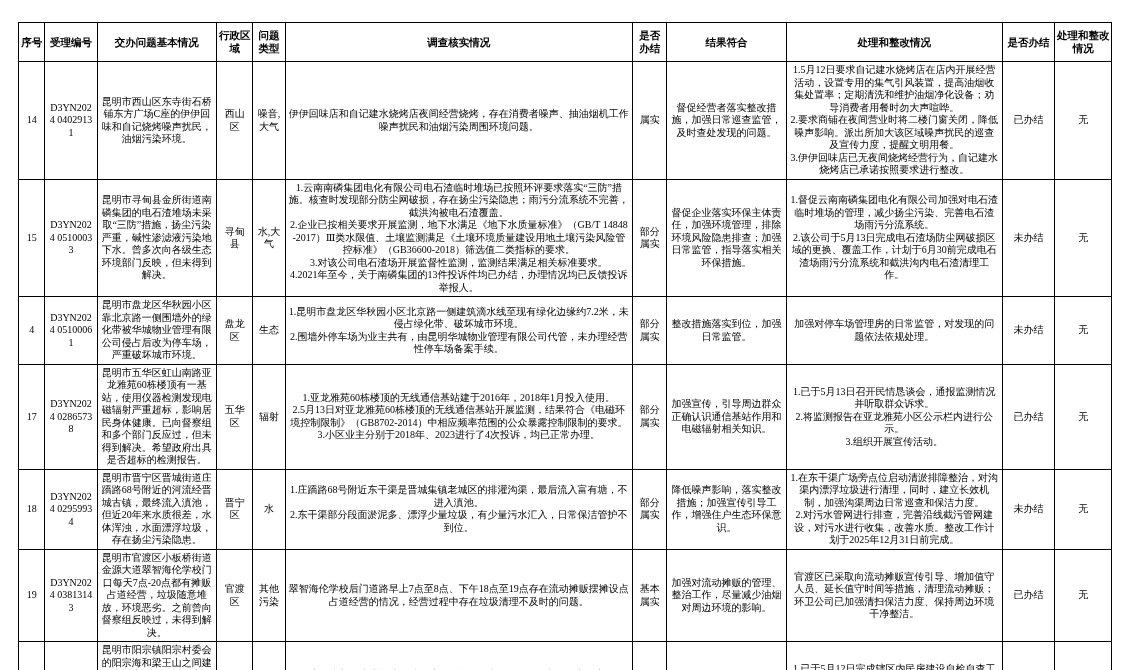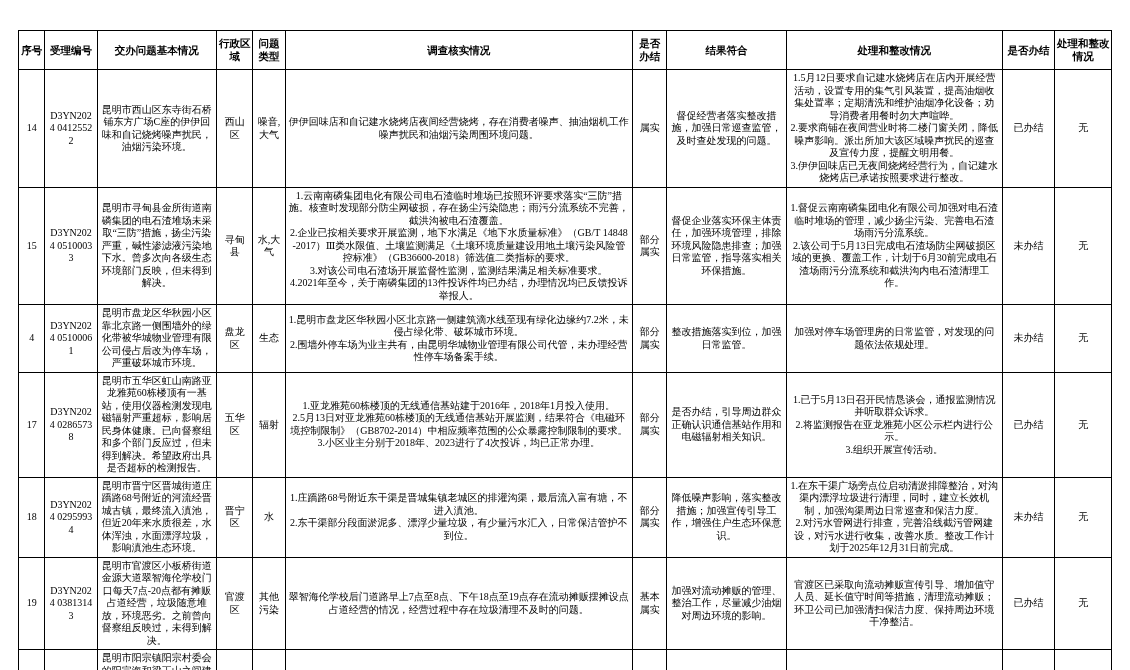--- a/index.html
+++ b/index.html
@@ -8,21 +8,21 @@
     background: #ffffff;
     width: 1130px;
     height: 670px;
     overflow: hidden;
     font-family: "Liberation Serif", "DejaVu Serif", serif;
   }
   .page {
     width: 932px;
     height: 670px;
     box-sizing: border-box;
-    padding: 30px 18px 0 18px;
+    padding: 22px 18px 0 18px;
   }
   table.report {
     border-collapse: collapse;
     table-layout: fixed;
     width: 1094px;
     color: #000000;
   }
   table.report th, table.report td {
     border: 1.4px solid #000000;
     vertical-align: middle;
@@ -81,21 +81,21 @@
           <th>是否办结</th>
           <th>结果符合</th>
           <th>处理和整改情况</th>
           <th>是否办结</th>
           <th>处理和整改情况</th>
         </tr>
     </thead>
     <tbody id="table-body">
         <tr>
           <td class="col-no">14</td>
-          <td class="col-case_id">D3YN2024 04125522</td>
+          <td class="col-case_id">D3YN2024 04029131</td>
           <td class="col-problem">昆明市西山区东寺街石桥铺东方广场C座的伊伊回味和自记烧烤噪声扰民，油烟污染环境。</td>
           <td class="col-region">西山区</td>
           <td class="col-type">噪音,大气</td>
           <td class="col-investigation">伊伊回味店和自记建水烧烤店夜间经营烧烤，存在消费者噪声、抽油烟机工作噪声扰民和油烟污染周围环境问题。</td>
           <td class="col-verified">属实</td>
           <td class="col-goal">督促经营者落实整改措施，加强日常巡查监管，及时查处发现的问题。</td>
           <td class="col-handling">1.5月12日要求自记建水烧烤店在店内开展经营活动，设置专用的集气引风装置，提高油烟收集处置率；定期清洗和维护油烟净化设备；劝导消费者用餐时勿大声喧哗。
 2.要求商铺在夜间营业时将二楼门窗关闭，降低噪声影响。派出所加大该区域噪声扰民的巡查及宣传力度，提醒文明用餐。
 3.伊伊回味店已无夜间烧烤经营行为，自记建水烧烤店已承诺按照要求进行整改。</td>
           <td class="col-completed">已办结</td>
@@ -135,31 +135,31 @@
         <tr>
           <td class="col-no">17</td>
           <td class="col-case_id">D3YN2024 02865738</td>
           <td class="col-problem">昆明市五华区虹山南路亚龙雅苑60栋楼顶有一基站，使用仪器检测发现电磁辐射严重超标，影响居民身体健康。已向督察组和多个部门反应过，但未得到解决。希望政府出具是否超标的检测报告。</td>
           <td class="col-region">五华区</td>
           <td class="col-type">辐射</td>
           <td class="col-investigation">1.亚龙雅苑60栋楼顶的无线通信基站建于2016年，2018年1月投入使用。
 2.5月13日对亚龙雅苑60栋楼顶的无线通信基站开展监测，结果符合《电磁环境控制限制》（GB8702-2014）中相应频率范围的公众暴露控制限制的要求。
 3.小区业主分别于2018年、2023进行了4次投诉，均已正常办理。</td>
           <td class="col-verified">部分属实</td>
-          <td class="col-goal">是否办结，引导周边群众正确认识通信基站作用和电磁辐射相关知识。</td>
+          <td class="col-goal">加强宣传，引导周边群众正确认识通信基站作用和电磁辐射相关知识。</td>
           <td class="col-handling">1.已于5月13日召开民情恳谈会，通报监测情况并听取群众诉求。
 2.将监测报告在亚龙雅苑小区公示栏内进行公示。
 3.组织开展宣传活动。</td>
           <td class="col-completed">已办结</td>
           <td class="col-accountability">无</td>
         </tr>
         <tr>
           <td class="col-no">18</td>
           <td class="col-case_id">D3YN2024 02959934</td>
-          <td class="col-problem">昆明市晋宁区晋城街道庄蹻路68号附近的河流经晋城古镇，最终流入滇池，但近20年来水质很差，水体浑浊，水面漂浮垃圾，影响滇池生态环境。</td>
+          <td class="col-problem">昆明市晋宁区晋城街道庄蹻路68号附近的河流经晋城古镇，最终流入滇池，但近20年来水质很差，水体浑浊，水面漂浮垃圾，存在扬尘污染隐患。</td>
           <td class="col-region">晋宁区</td>
           <td class="col-type">水</td>
           <td class="col-investigation">1.庄蹻路68号附近东干渠是晋城集镇老城区的排灌沟渠，最后流入富有塘，不进入滇池。
 2.东干渠部分段面淤泥多、漂浮少量垃圾，有少量污水汇入，日常保洁管护不到位。</td>
           <td class="col-verified">部分属实</td>
           <td class="col-goal">降低噪声影响，落实整改措施；加强宣传引导工作，增强住户生态环保意识。</td>
           <td class="col-handling">1.在东干渠广场旁点位启动清淤排障整治，对沟渠内漂浮垃圾进行清理，同时，建立长效机制，加强沟渠周边日常巡查和保洁力度。
 2.对污水管网进行排查，完善沿线截污管网建设，对污水进行收集，改善水质。整改工作计划于2025年12月31日前完成。</td>
           <td class="col-completed">未办结</td>
           <td class="col-accountability">无</td>

